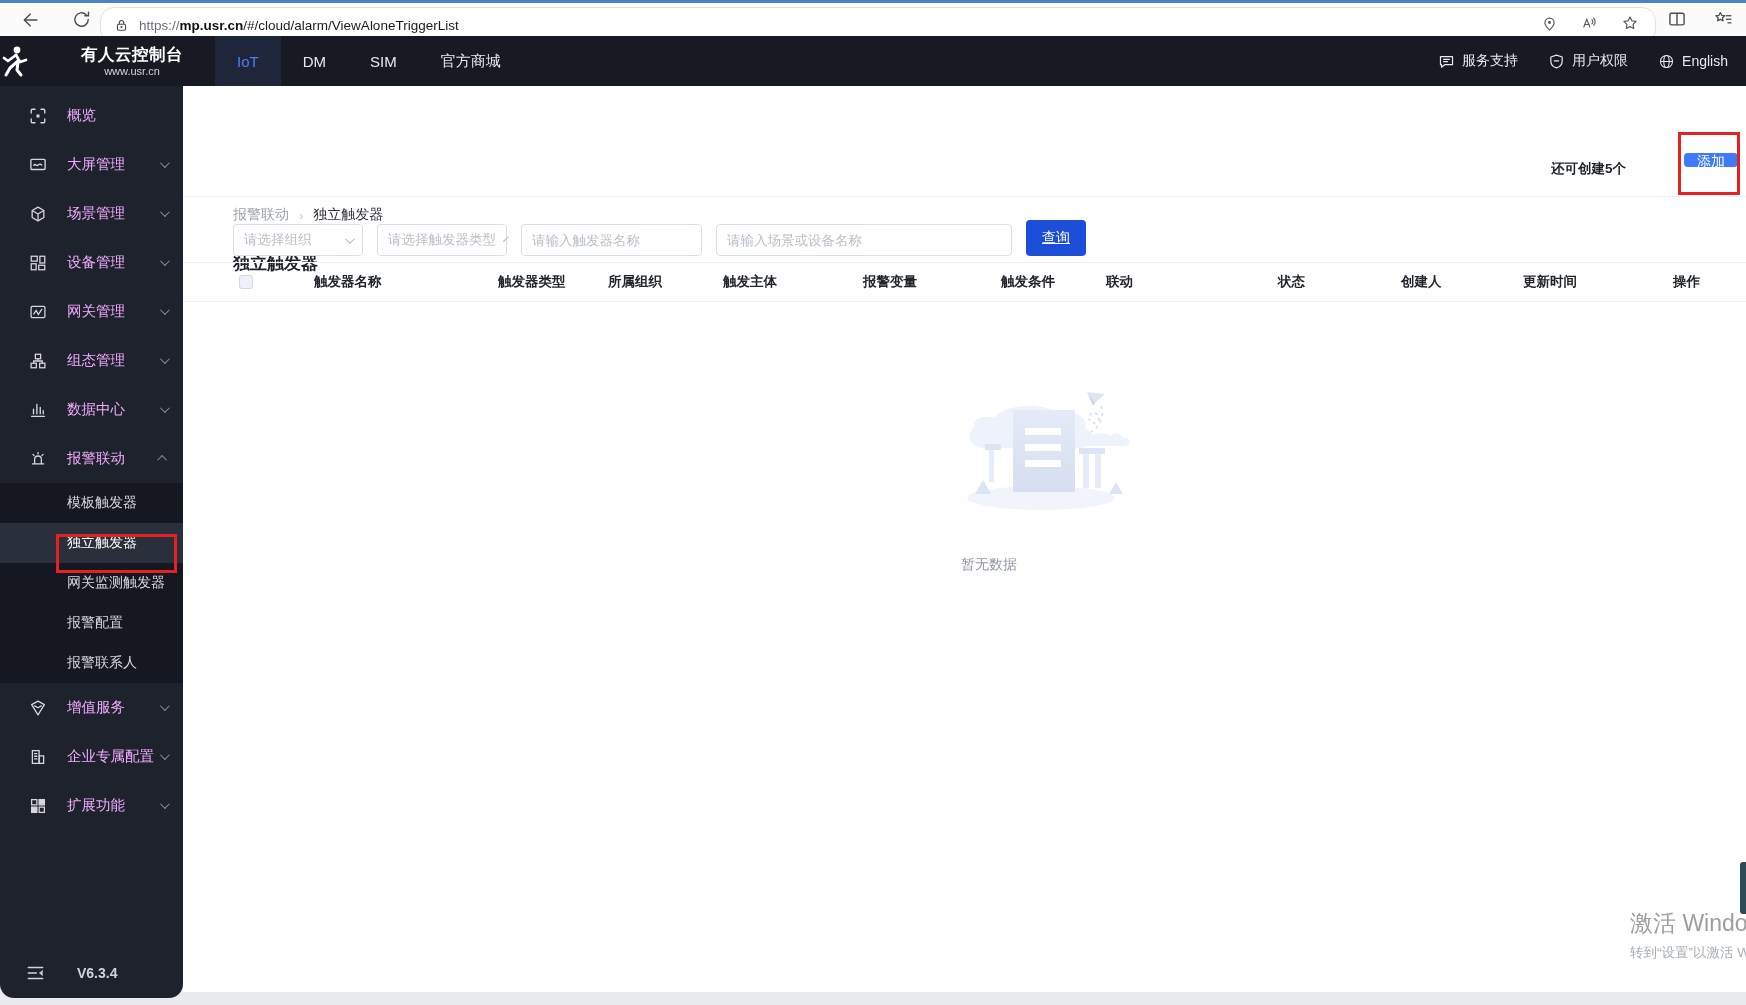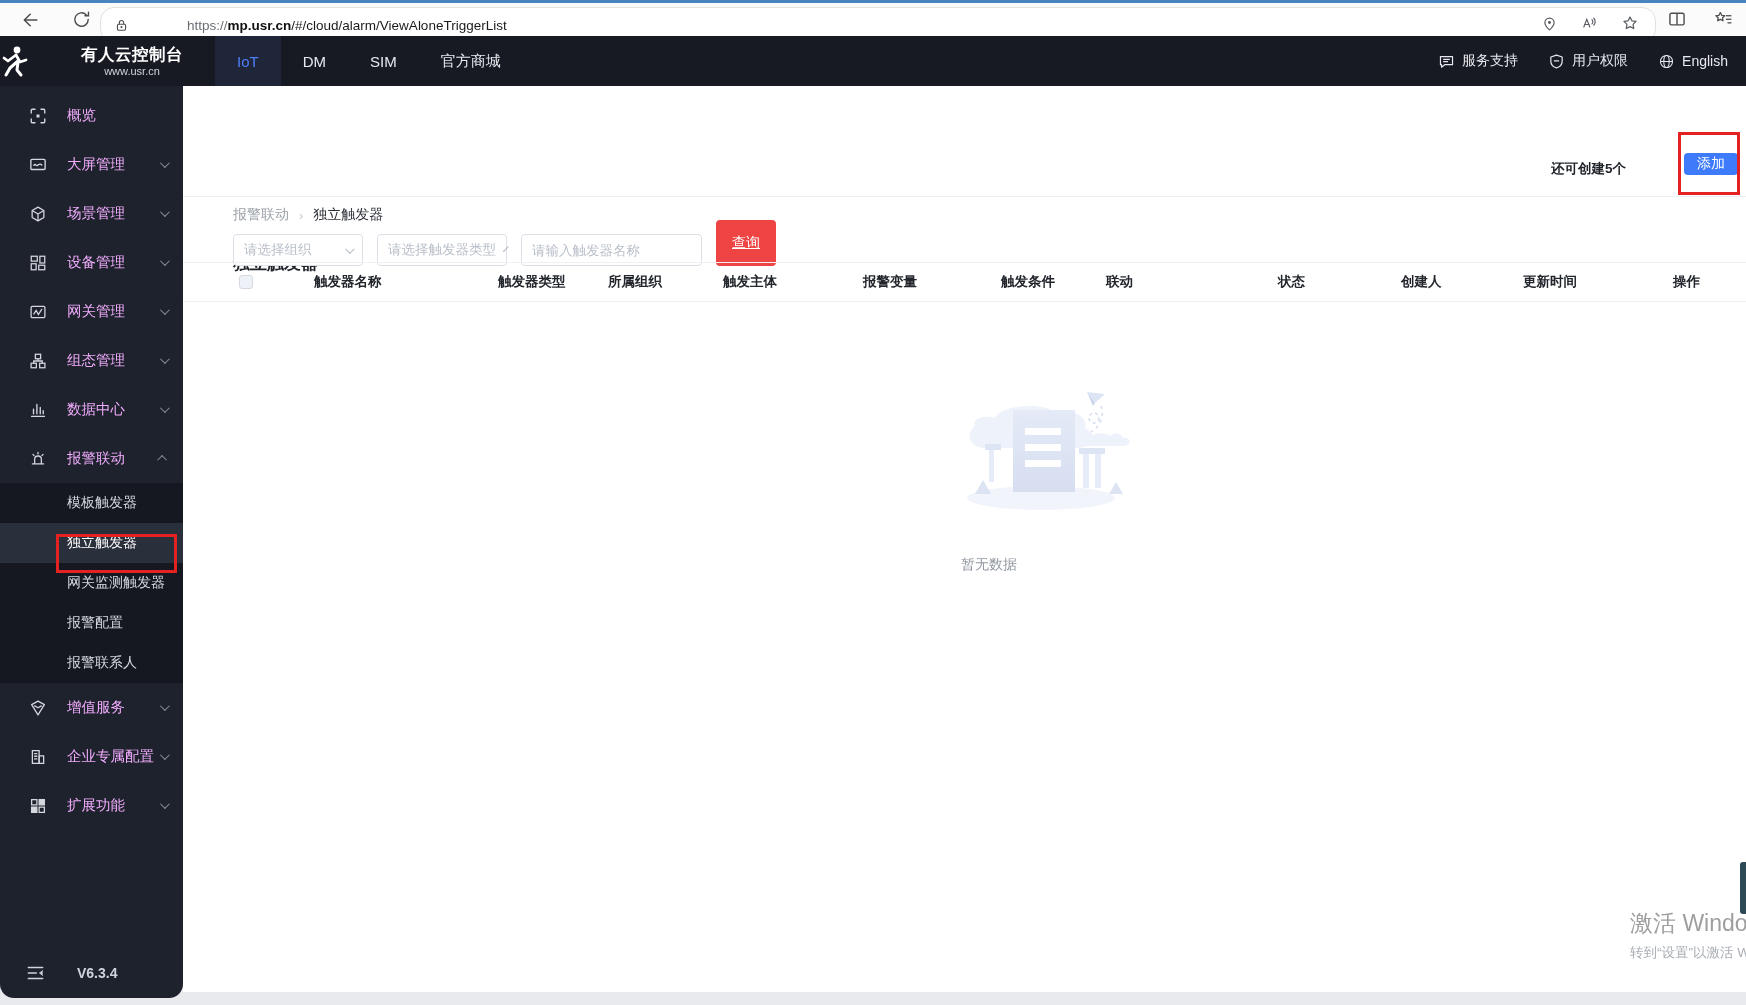--- a/index.html
+++ b/index.html
@@ -5,21 +5,21 @@
   * { margin:0; padding:0; box-sizing:border-box; }
   html,body { width:1746px; height:1005px; }
   body { font-family:"Liberation Sans","DejaVu Sans",sans-serif; background:#e8eaee; }
   #page { position:relative; width:1746px; height:1005px; overflow:hidden; background:#e8eaee; }
 
   
   .topline { position:absolute; left:0; top:0; width:100%; height:3px; background:#4a84c0; }
   .browser { position:absolute; left:0; top:3px; width:100%; height:33px; background:#fbfbfb; display:flex; align-items:center; }
   .b-ico { width:34px; height:28px; display:flex; align-items:center; justify-content:center; color:#4d4d4d; flex:0 0 auto; }
   .b-ico svg { display:block; }
-  .urlpill { position:absolute; left:100px; top:4px; width:1556px; height:27px; background:#ffffff; border:1px solid #e2e2e2; border-radius:14px; display:flex; align-items:center; padding:17px 10px;gap:48px; }
+  .urlpill { position:absolute; left:100px; top:4px; width:1556px; height:27px; background:#ffffff; border:1px solid #e2e2e2; border-radius:14px; display:flex; align-items:center; padding:17px 10px; }
   .url-text { font-size:13.5px; color:#202124; margin-left:8px; flex:1 1 auto; white-space:nowrap; overflow:hidden; }
   .url-text .scheme { color:#6b6f76; font-weight:400; }
   .url-text .domain { color:#111; font-weight:700; }
   .url-text .path { color:#1b1b1b; }
   .pill-icons { display:flex; align-items:center; gap:22px; margin-right:6px; color:#585b60; }
   .outer-icons { position:absolute; right:12px; top:4px; height:27px; display:flex; align-items:center; gap:26px; color:#4d4d4d; }
 
   
   .appnav { position:absolute; left:0; top:36px; width:100%; height:50px; background:#171a23; display:flex; align-items:stretch; }
   .logo { width:183px; display:flex; align-items:center; justify-content:space-between; gap:12px; flex:0 0 auto; background:#171a23; }
@@ -47,32 +47,32 @@
   .sb-version .v { margin-left:32px; font-weight:600; }
 
   
   .content { position:absolute; left:183px; top:86px; width:1563px; height:906px; background:#ffffff; }
   .crumbs { position:absolute; left:50px; top:120px; display:flex; align-items:center; gap:10px; font-size:14px; }
   .crumb-grey { color:#9aa0a8; cursor:pointer; }
   .crumb-sep { color:#c4c8ce; font-size:13px; }
   .crumb-cur { color:#2b2f36; }
   .page-title { position:absolute; left:50px; top:166px; font-size:17px; font-weight:700; color:#1f2329; }
   .quota { position:absolute; right:120px; top:74px; font-size:13.5px; font-weight:700; color:#1f2329; }
-  .add-btn { position:absolute; left:1501px; top:67px; width:54px; height:22px; background:#3e7bfa; color:#fff; font-size:14px; border:none; border-radius:4px; cursor:pointer; }
+  .add-btn { position:absolute; left:1501px; top:67px; width:54px; height:14px; background:#3e7bfa; color:#fff; font-size:14px; border:none; border-radius:4px; cursor:pointer; }
   .title-divider { position:absolute; left:0; top:110px; width:100%; height:1px; background:#eceef2; }
 
   .filters { position:absolute; left:50px; top:134px; display:flex; align-items:flex-end; gap:14px; }
   .sel, .inp { height:32px; border:1px solid #dcdfe6; border-radius:4px; background:#fff; display:flex; align-items:center; padding:0 10px; }
   .sel { justify-content:space-between; cursor:pointer; }
   .ph { color:#b9bfc9; font-size:13.5px; white-space:nowrap; }
   .sel .chev2 { width:7px; height:7px; border-right:1.5px solid #b2b8c2; border-bottom:1.5px solid #b2b8c2; transform:rotate(45deg) translateY(-2px); margin-left:8px; }
   .inp input { border:none; outline:none; width:100%; font-size:13.5px; color:#333; background:transparent; }
   .inp input::placeholder { color:#b9bfc9; }
   .w130 { width:130px; } .w181 { width:181px; } .w296 { width:296px; }
-  .query-btn { width:60px; height:46px; background:#ef4444; color:#fff; border:none; border-radius:4px; font-size:14px; cursor:pointer;text-decoration:underline; }
+  .query-btn { width:60px; height:36px; background:#1d4ed8; color:#fff; border:none; border-radius:4px; font-size:14px; cursor:pointer;text-decoration:underline; }
 
   .thead { position:absolute; left:0; top:176px; width:100%; height:40px; border-top:1px solid #eef0f4; border-bottom:1px solid #eef0f4; display:flex; align-items:center; padding:0 45px 0 50px; }
   .th { font-size:13.5px; font-weight:700; color:#22262c; white-space:nowrap; }
   .col-cb { width:81px; display:flex; align-items:center; }
   .checkbox { width:14px; height:14px; border:1px solid #d4d9e1; border-radius:3px; background:#eef1f7; margin-left:6px; cursor:pointer; }
   .c1{width:184px}.c2{width:110px}.c3{width:115px}.c4{width:140px}.c5{width:138px}.c6{width:105px}.c7{width:172px}.c8{width:123px}.c9{width:122px}.c10{width:150px}
   .c11{flex:1 1 auto;}
 
   .empty { position:absolute; left:778px; top:300px; width:172px; text-align:left; }
   .empty-text { margin-top:36px; font-size:14px; color:#9298a1; }
@@ -348,20 +348,23 @@
       <div class="sel w130">
         <span class="ph">请选择组织</span>
         <span class="chev2"></span>
       </div>
       <div class="sel w130">
         <span class="ph">请选择触发器类型</span>
         <span class="chev2"></span>
       </div>
       <div class="inp w181">
         <input type="text" placeholder="请输入触发器名称" style="">
+      </div>
+      <div class="inp w296">
+        <input type="text" placeholder="请输入场景或设备名称" style="">
       </div>
       <button class="query-btn">查询</button>
     </div>
 
     <div class="thead">
       <span class="col-cb">
           <span class="checkbox"></span>
         </span>
       <span class="th c1">触发器名称</span>
       <span class="th c2">触发器类型</span>

